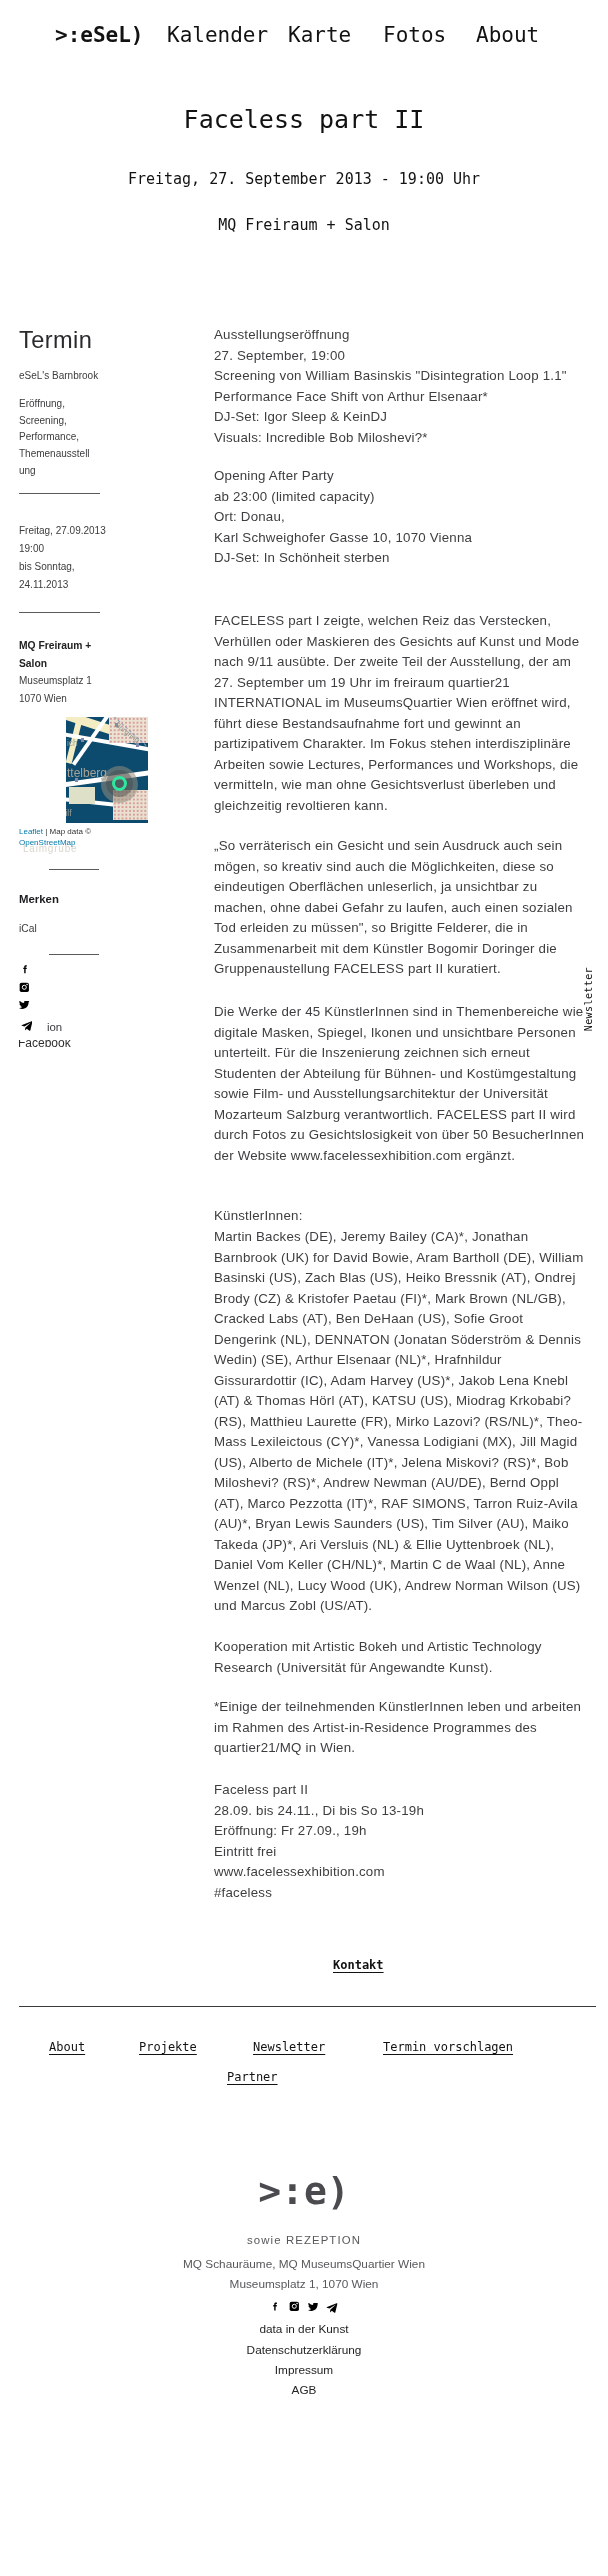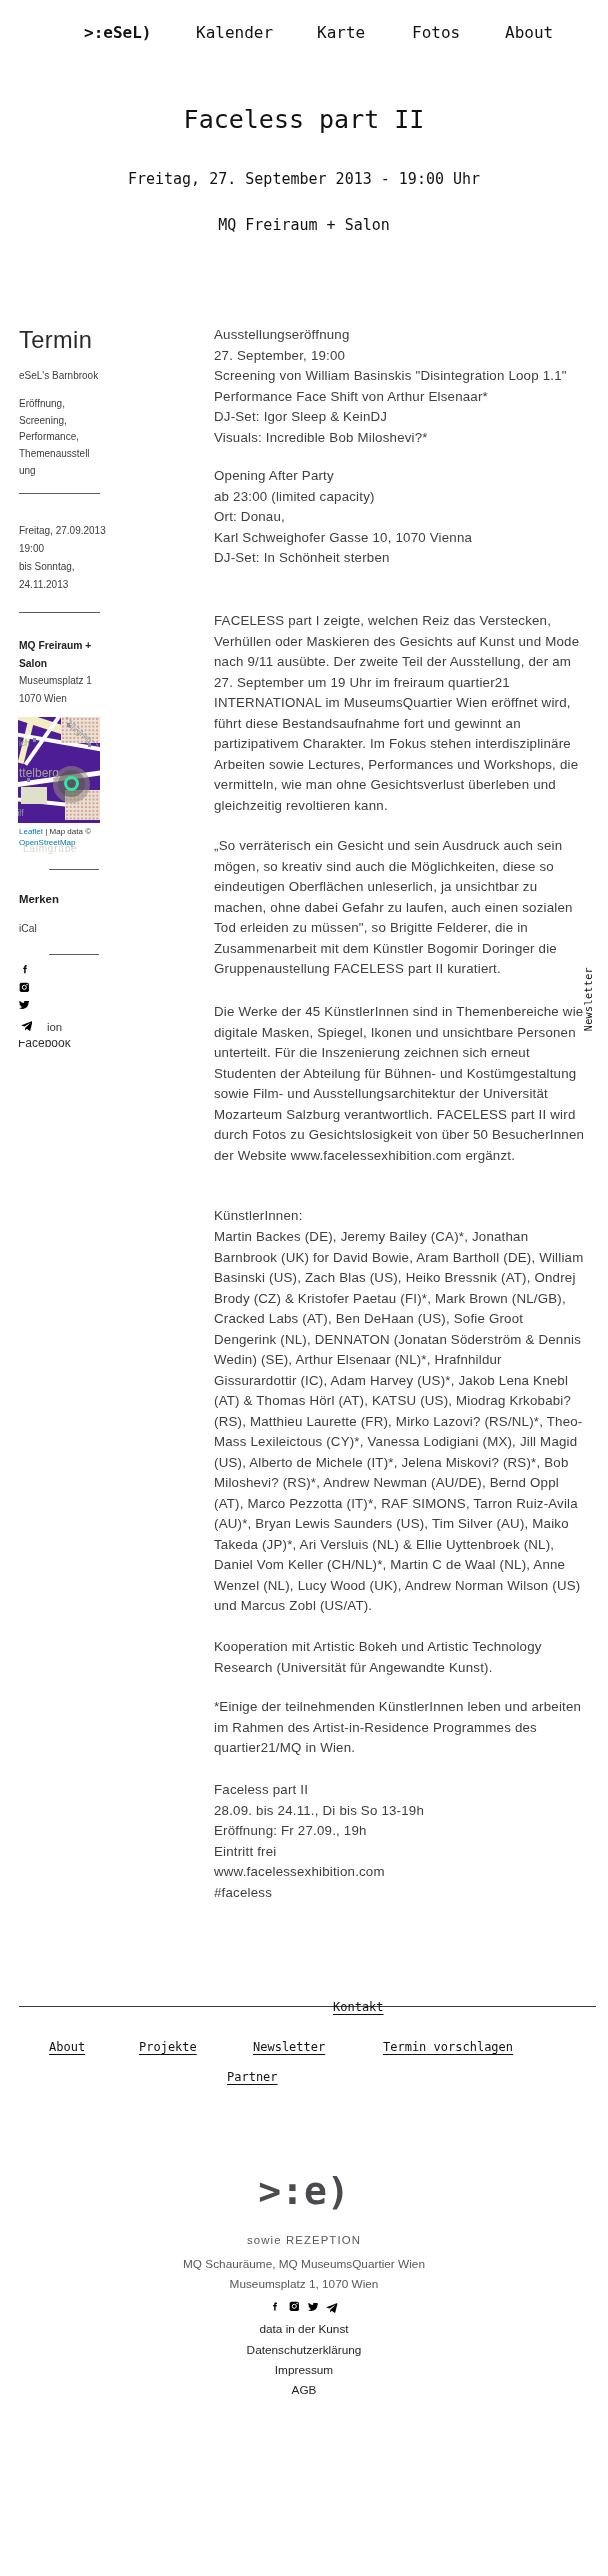--- a/index.html
+++ b/index.html
@@ -4,25 +4,25 @@
 <style>
   * { margin:0; padding:0; box-sizing:border-box; }
   html,body { background:#fff; }
   body { position:relative; width:608px; height:2576px; font-family:"Liberation Sans",sans-serif; color:#3e3e40; }
   .abs { position:absolute; }
   .mono { font-family:"DejaVu Sans Mono",monospace; color:#121212; }
   .preline { white-space:pre-line; }
   .body-text { font-size:13.3px; line-height:20.5px; letter-spacing:0.2px; color:#3e3e40; width:373px; }
   .center { width:100%; text-align:center; }
   a { color:inherit; text-decoration:none; cursor:pointer; }
-  .navlink { font-size:16px;margin-left:29px; }
+  .navlink { font-size:21px; }
   .hr { border-top:0.8px solid #5a5a5a; height:0; }
   .side { font-size:10px; color:#3c3c3e; }
   .fnav { font-size:12px; text-decoration:underline; text-underline-offset:3px; }
-  .map { overflow:hidden; background:#4c1d95; }
+  .map { overflow:hidden; background:#0c4a6e;margin-left:48px; }
   .map * { position:absolute; }
   .street { background:#fff; }
   .dots { background-image:radial-gradient(#d79c9c 0.8px, transparent 0.9px); background-size:3.8px 3.8px; }
   .sq { width:3.8px; height:3.8px; background:#7f88ad; }
   .attr { font-size:8px; line-height:10.6px; color:#333; }
   .attr a { color:#0078a8; }
   .vtab { writing-mode:vertical-rl; transform:rotate(180deg); font-size:10px; letter-spacing:0.4px; }
   .icon svg { display:block; }
   .flinks { font-size:11.8px; color:#242426; }
   .gray { color:#58585c; }
@@ -137,21 +137,21 @@
 Eintritt frei
 www.facelessexhibition.com
 #faceless</div>
 
 <div class="abs hr" style="left:19px; top:2006px; width:577px; border-color:#3a3a3a;"></div>
 <a class="abs mono fnav" style="left:49px; top:2040px;">About</a>
 <a class="abs mono fnav" style="left:139px; top:2040px;">Projekte</a>
 <a class="abs mono fnav" style="left:253px; top:2040px;">Newsletter</a>
 <a class="abs mono fnav" style="left:383px; top:2040px;">Termin vorschlagen</a>
 <a class="abs mono fnav" style="left:227px; top:2070px;">Partner</a>
-<a class="abs mono fnav" style="left:333px; top:2000px;">Kontakt</a>
+<a class="abs mono fnav" style="left:333px; top:1958px;font-weight:bold;">Kontakt</a>
 
 <div class="abs mono center" style="top:2169px; font-size:38px; font-weight:bold; color:#4b4b4f;">&gt;:e)</div>
 <div class="abs center gray" style="top:2234px; font-size:11.4px; letter-spacing:1.1px;">sowie REZEPTION</div>
 <div class="abs center gray" style="top:2257px; font-size:11.8px;">MQ Schauräume, MQ MuseumsQuartier Wien</div>
 <div class="abs center gray" style="top:2277px; font-size:11.8px;">Museumsplatz 1, 1070 Wien</div>
 
 <div class="abs" style="top:2301px; width:100%; display:flex; justify-content:center; gap:8.4px;">
   <a class="icon">
       <svg width="10" height="10.6" viewBox="0 0 24 24" fill="#000">
         <path d="M13.5 9H16.5l-.5 3.2h-2.5V22h-3.4v-9.8H7.8V9h2.3V7c0-2.4 1.2-4 3.8-4h2.6v3.2h-1.7c-.9 0-1.3.4-1.3 1.3V9z"></path>

